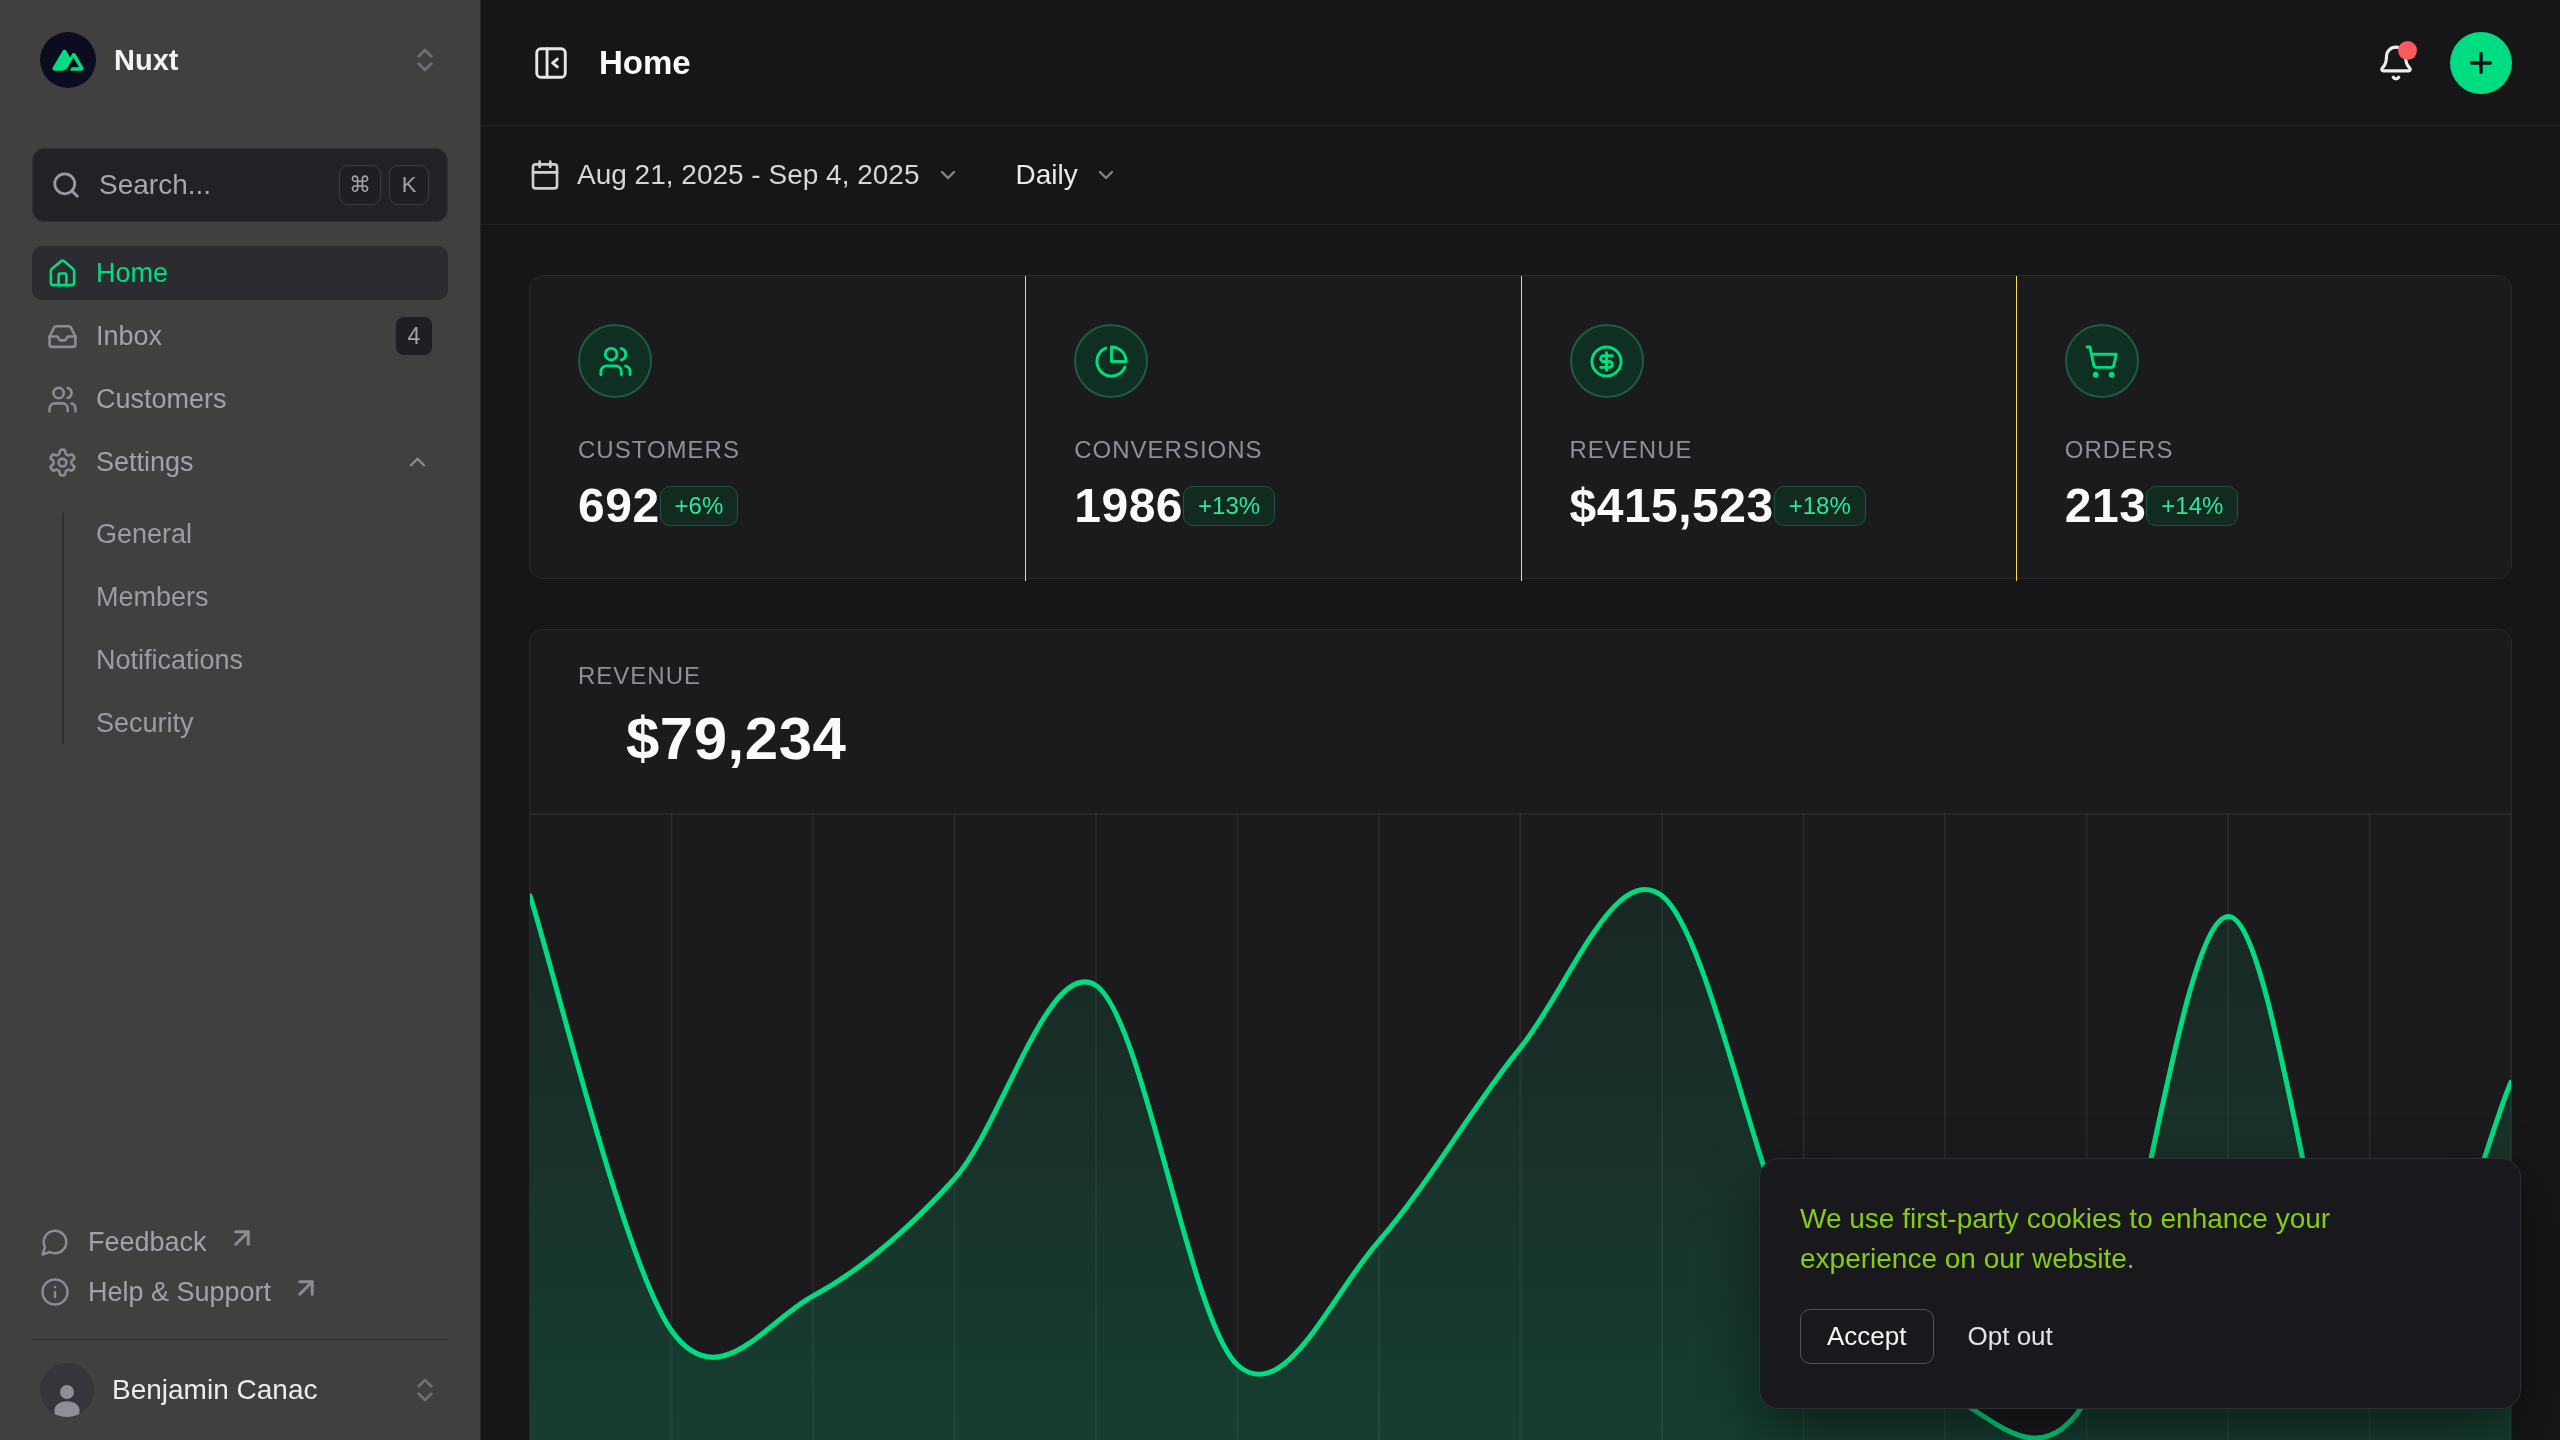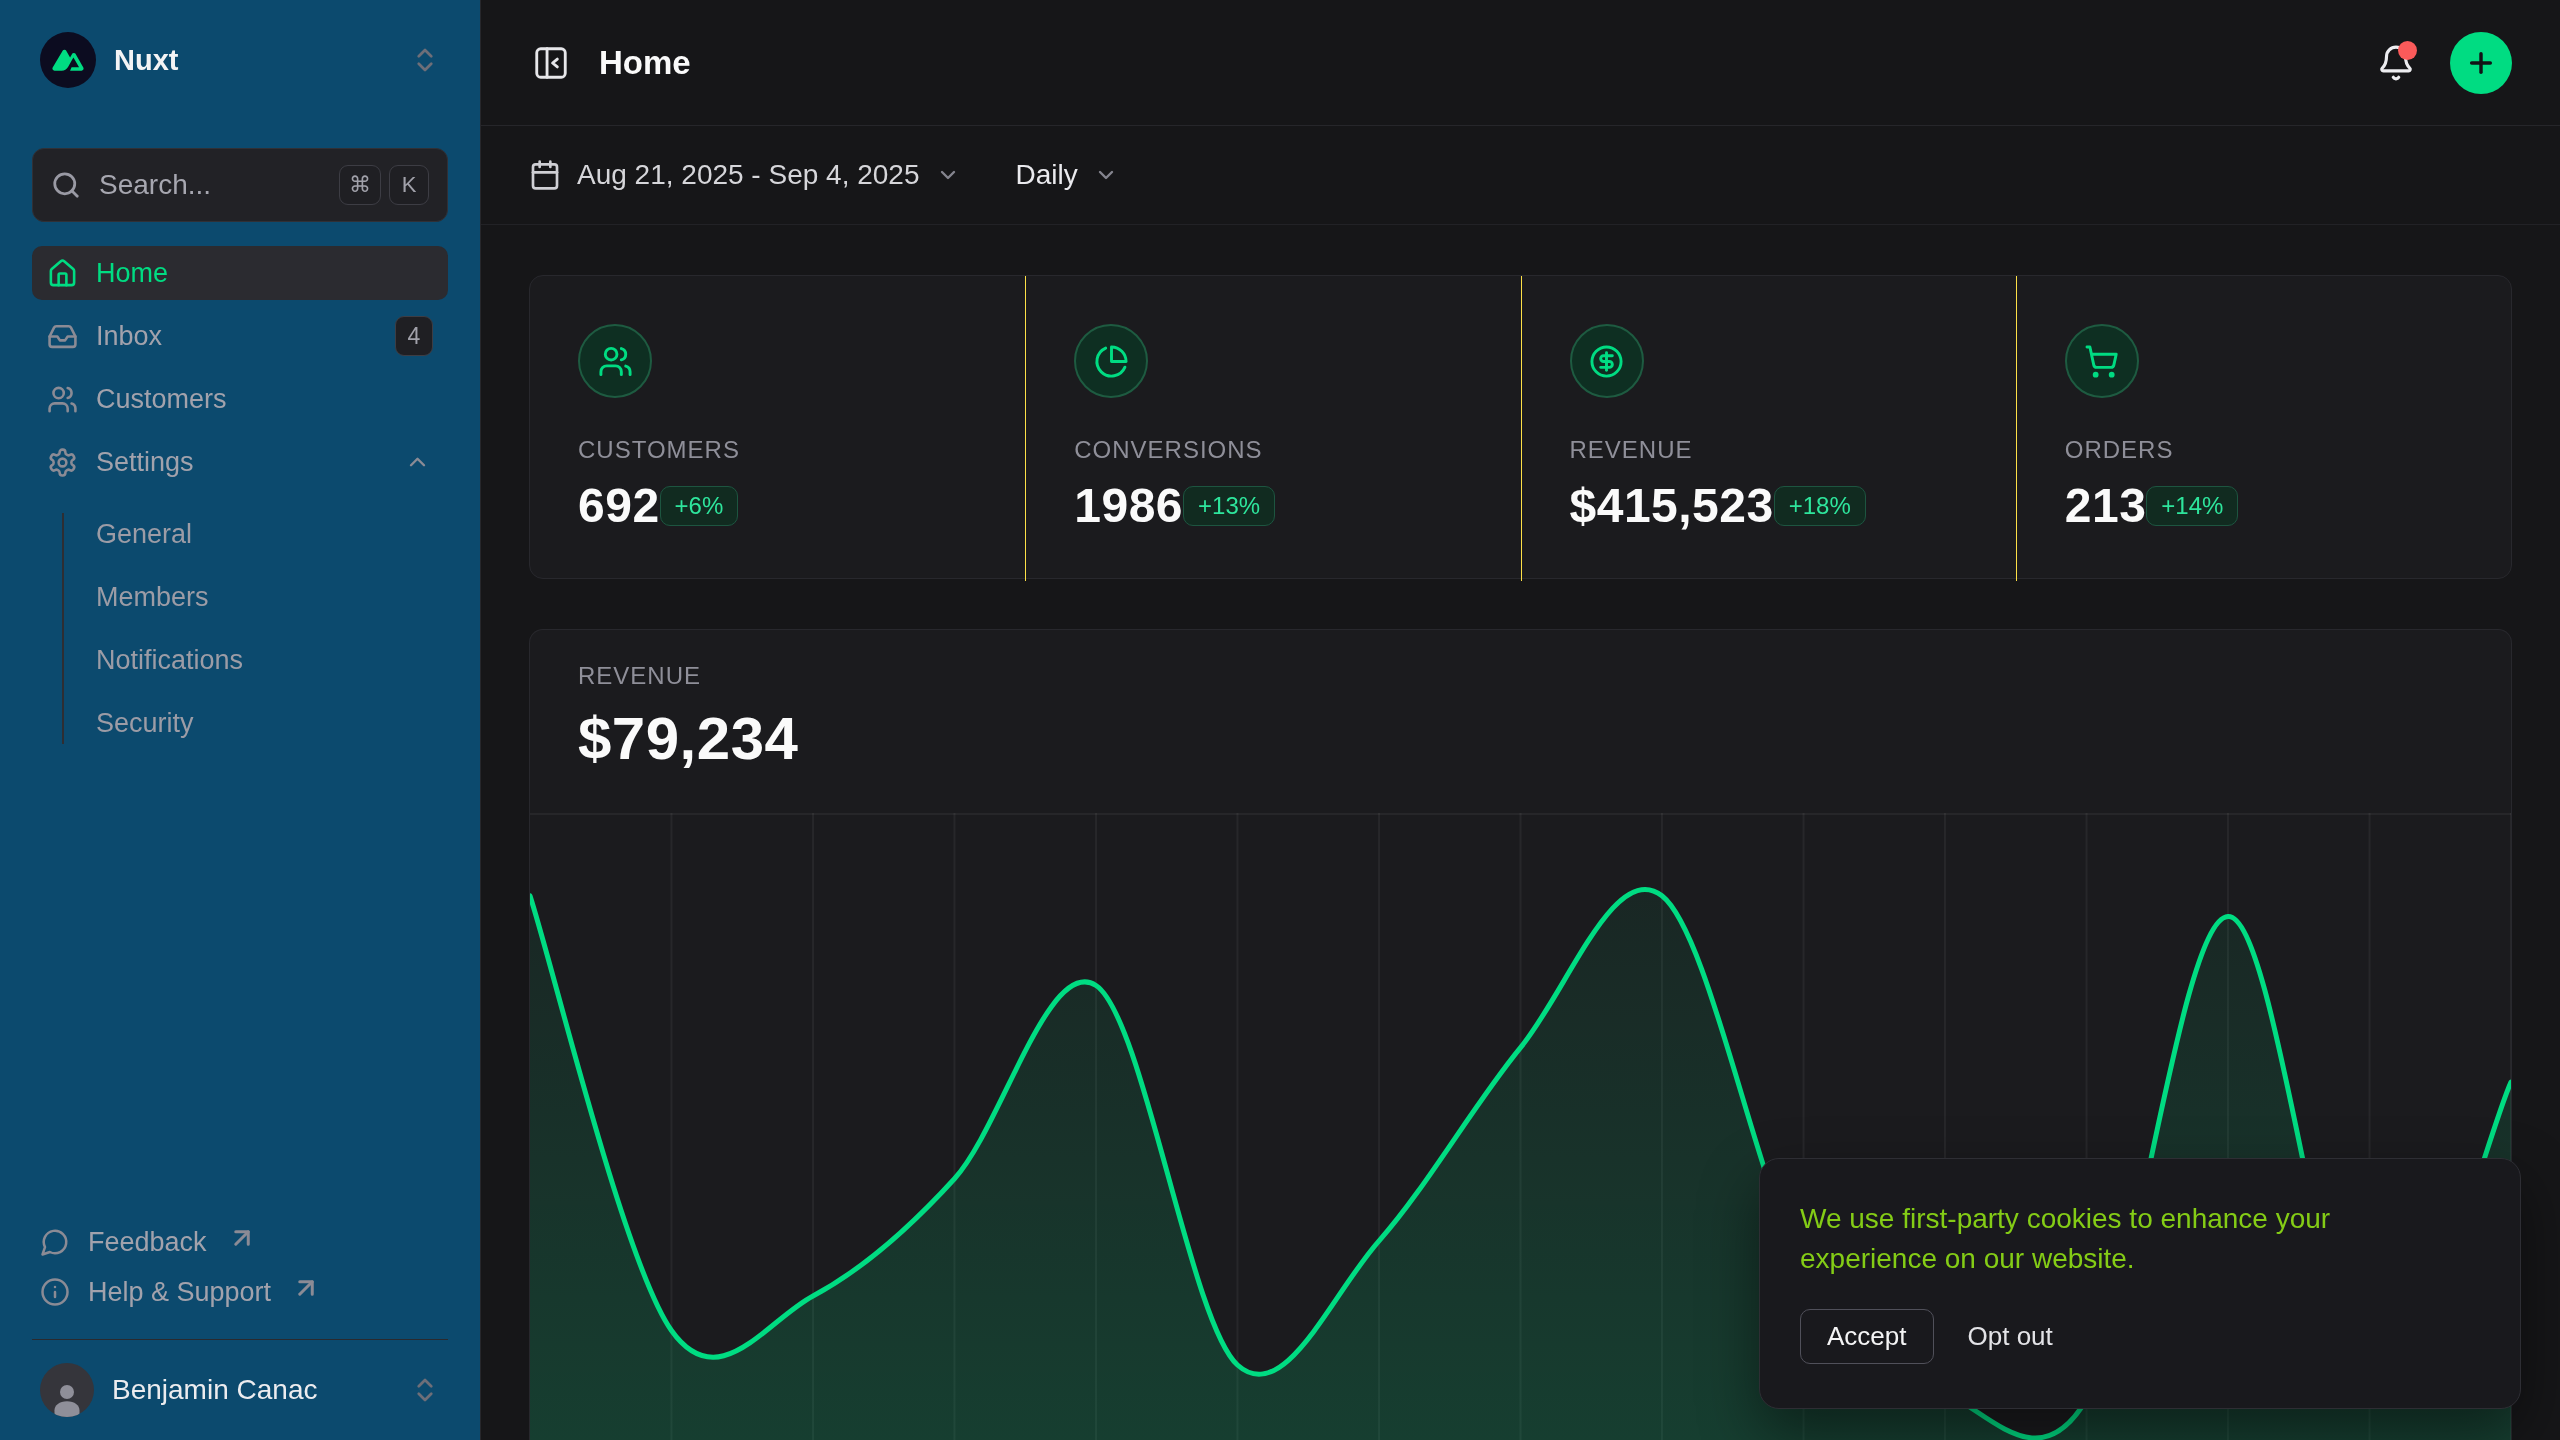--- a/index.html
+++ b/index.html
@@ -1,21 +1,21 @@
 <!DOCTYPE html>
 <html><head>
 <meta charset="utf-8">
 <style>
   * { margin:0; padding:0; box-sizing:border-box; }
   html,body { width:2560px; height:1440px; overflow:hidden; background:#161618;
     font-family:"Liberation Sans", sans-serif; color:#e4e4e7; }
   .app { display:flex; width:2560px; height:1440px; }
 
   
-  .sidebar { width:481px; flex:0 0 481px; background:#0c4a6e; border-right:1px solid #27272b;
+  .sidebar { width:481px; flex:0 0 481px; background:#404040; border-right:1px solid #27272b;
     display:flex; flex-direction:column; padding:28px 32px 20px; }
   .ws-row { display:flex; align-items:center; gap:18px; height:64px; padding:0 8px; border-radius:10px; cursor:pointer; }
   .ws-logo { width:56px; height:56px; border-radius:50%; background:#0c0c20; display:flex; align-items:center; justify-content:center; flex:0 0 56px; }
   .ws-logo svg { width:34px; height:34px; }
   .ws-name { font-size:29px; font-weight:600; color:#f4f4f5; }
   .selector-icon { margin-left:auto; color:#6e6e78; width:30px; height:30px; }
   svg.ico { display:block; }
 
   .searchbox { margin-top:56px; height:74px; border:1px solid #303036; background:#222226;
     border-radius:12px; display:flex; align-items:center; padding:0 18px; gap:18px; cursor:text;justify-content:flex-end; }
@@ -88,21 +88,21 @@
   .stat-label { margin-top:38px; font-size:24px; letter-spacing:1px; color:#8f8f99; font-weight:500; }
   .stat-valrow { margin-top:14px; display:flex; align-items:center; }
   .stat-value { font-size:48px; font-weight:700; color:#fafafa; letter-spacing:0.5px; }
   .delta-badge { font-size:24px; color:#2ee59c; background:#112b20; border:1px solid #1d5540;
     border-radius:10px; padding:7px 14px; line-height:1; }
 
   .rev-card { margin-top:50px; flex:1; background:#1b1b1e; border:1px solid #28282d; border-bottom:none;
     border-radius:14px 14px 0 0; overflow:hidden; display:flex; flex-direction:column; }
   .rev-head { padding:32px 48px 0; }
   .rev-label { font-size:24px; letter-spacing:1px; color:#8f8f99; font-weight:500; }
-  .rev-value { margin-top:14px; font-size:60px; font-weight:700; color:#fafafa; letter-spacing:0.5px; }
+  .rev-value { margin-top:14px; font-size:60px; font-weight:700; color:#fafafa; letter-spacing:0.5px;margin-left:48px; }
   .rev-chart { margin-top:40px; flex:1; position:relative; }
   .rev-chart svg { width:100%; height:630px; display:block; }
 
   
   .cookie { position:absolute; right:39px; bottom:31px; width:762px; background:#19191d;
     border:1px solid #2e2e34; border-radius:20px; padding:40px 40px 44px;
     box-shadow:0 24px 60px rgba(0,0,0,0.45); z-index:10; }
   .cookie-msg { font-size:28px; line-height:40px; color:#84cc16; max-width:620px; }
   .cookie-actions { margin-top:30px; display:flex; align-items:center; gap:34px; }
   .btn-accept { font-size:26px; color:#f4f4f5; background:transparent; border:1px solid #50505a;

